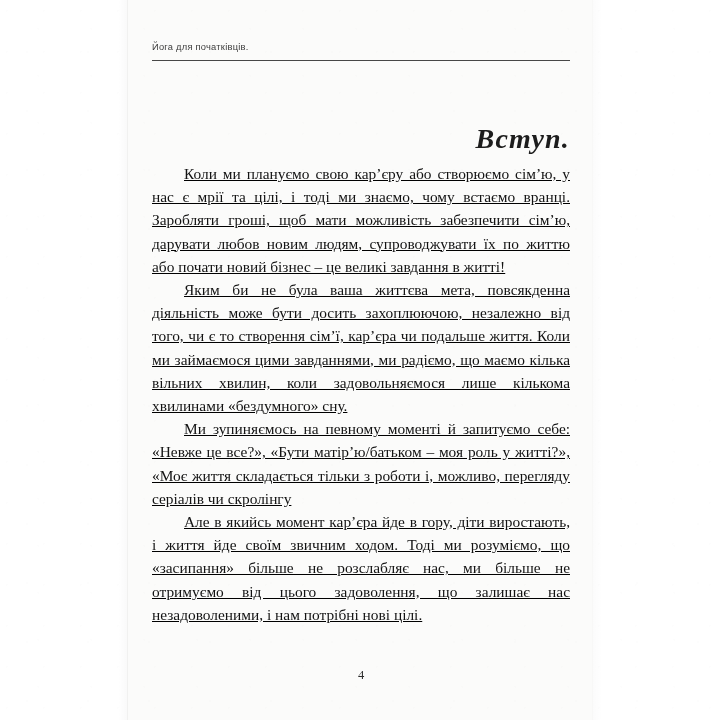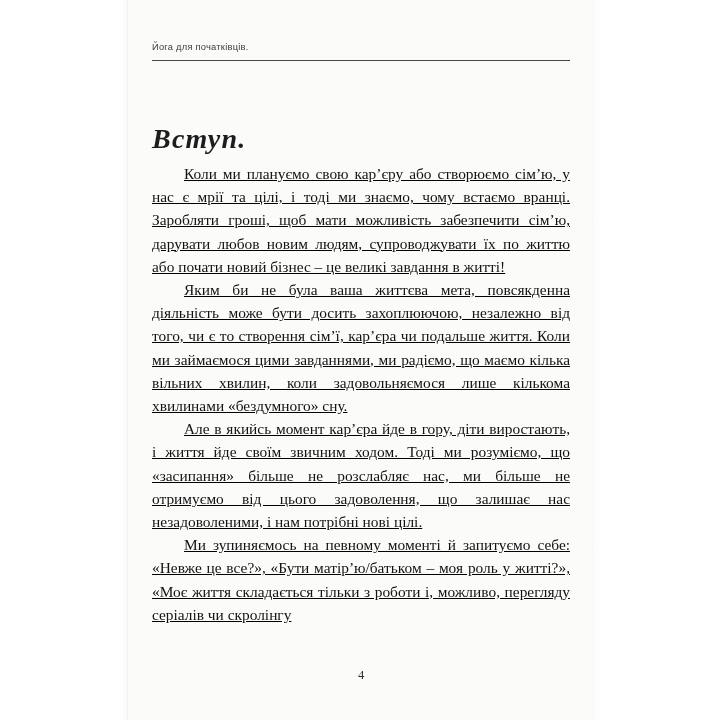--- a/index.html
+++ b/index.html
@@ -80,21 +80,21 @@
     background: #2e2e2e;
     opacity: 0.88;
   }
 
   
   .chapter-title {
     position: absolute;
     top: 99px;
     left: 0;
     width: 418px;
-    text-align: left;
+    text-align: right;
     font-family: "Liberation Serif", "DejaVu Serif", serif;
     font-style: italic;
     font-weight: bold;
     font-size: 28px;
     letter-spacing: 1.2px;
     color: #1d1d1d;
   }
 
   
   .body-copy {
@@ -155,22 +155,22 @@
 
     <div class="running-header">Йога для початківців.</div>
 
     <div class="header-rule"></div>
 
     <h1 class="chapter-title">Вступ.</h1>
 
     <div class="body-copy">
       <p>Коли ми плануємо свою кар’єру або створюємо сім’ю, у нас є мрії та цілі, і тоді ми знаємо, чому встаємо вранці. Заробляти гроші, щоб мати можливість забезпечити сім’ю, дарувати любов новим людям, супроводжувати їх по життю або почати новий бізнес – це великі завдання в житті!</p>
       <p>Яким би не була ваша життєва мета, повсякденна діяльність може бути досить захоплюючою, незалежно від того, чи є то створення сім’ї, кар’єра чи подальше життя. Коли ми займаємося цими завданнями, ми радіємо, що маємо кілька вільних хвилин, коли задовольняємося лише кількома хвилинами «бездумного» сну.</p>
+      <p>Ми зупиняємось на певному моменті й запитуємо себе: «Невже це все?», «Бути матір’ю/батьком – моя роль у житті?», «Моє життя складається тільки з роботи і, можливо, перегляду серіалів чи скролінгу</p>
       <p>Але в якийсь момент кар’єра йде в гору, діти виростають, і життя йде своїм звичним ходом. Тоді ми розуміємо, що «засипання» більше не розслабляє нас, ми більше не отримуємо від цього задоволення, що залишає нас незадоволеними, і нам потрібні нові цілі.</p>
-      <p>Ми зупиняємось на певному моменті й запитуємо себе: «Невже це все?», «Бути матір’ю/батьком – моя роль у житті?», «Моє життя складається тільки з роботи і, можливо, перегляду серіалів чи скролінгу</p>
     </div>
 
     <div class="page-number">4</div>
 
   </div>
 
   <div class="grain"></div>
 </div>
 
 </body></html>

